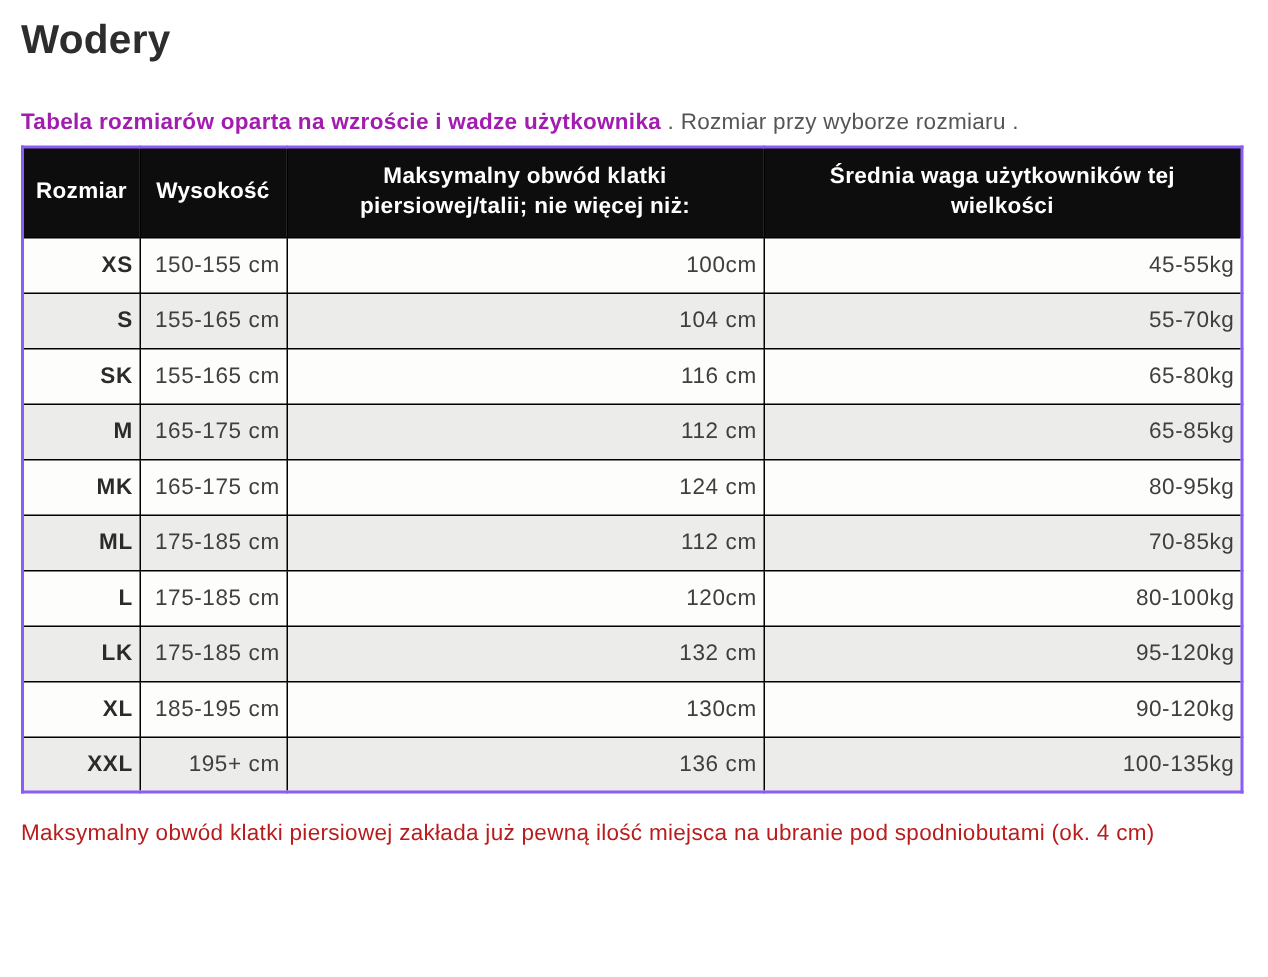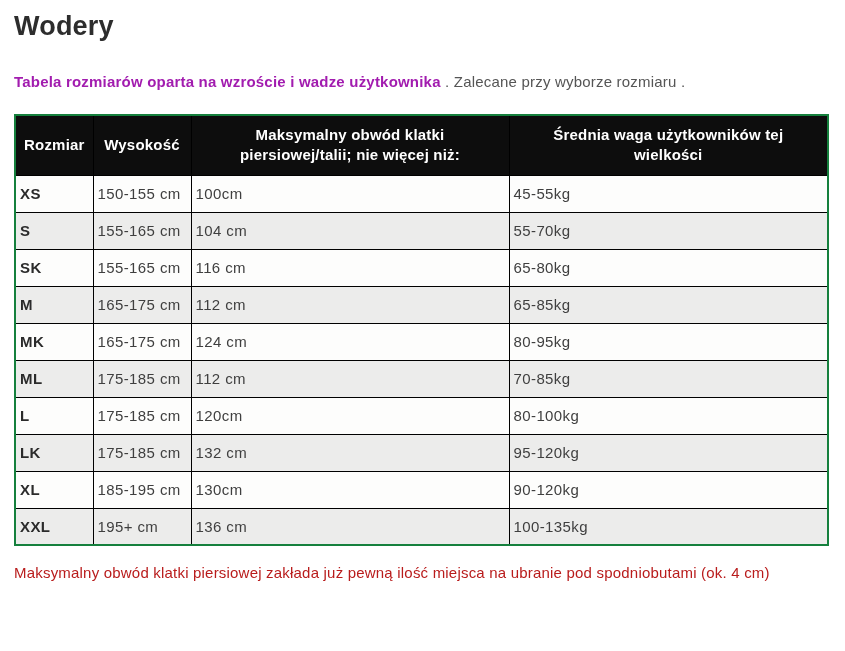--- a/index.html
+++ b/index.html
@@ -25,46 +25,46 @@
   }
   .subtitle {
     margin: 28px 0 0 0;
     font-size: 15px;
     line-height: 20px;
     color: #555555;
     letter-spacing: 0.2px;
   }
   .subtitle strong { color: #a21caf; font-weight: 700; }
   table.size-table {
-    margin-top: 22px;
+    margin-top: 5px;
     border-collapse: collapse;
     table-layout: fixed;
     width: 813px;
-    border: 2px solid #15803d;
+    border: 2px solid #8b5cf6;
     padding-left: 16px;
   }
   .size-table th, .size-table td {
     border: 1px solid #000000;
   }
   .size-table thead th {
     background: #0d0d0d;
     color: #ffffff;
     font-size: 15px;
     font-weight: 700;
     text-align: center;
     vertical-align: middle;
     height: 60px;
     padding: 4px 8px;
     line-height: 20px;
     letter-spacing: 0.2px;
   }
   .size-table tbody td {
     height: 37px;
     padding: 2px 4px;
-    text-align: left;
+    text-align: right;
     vertical-align: middle;
     font-size: 15px;
     color: #3f3f3f;
     letter-spacing: 0.4px;
   }
   .size-table tbody td.size-cell {
     font-weight: 700;
     color: #2b2b2b;
   }
   .size-table tbody tr:nth-child(odd)  { background: #fdfdfc; }
@@ -81,21 +81,21 @@
     letter-spacing: 0.2px;
   }
 </style>
 </head>
 <body>
 
 <div class="page">
 
   <h1 class="page-title">Wodery</h1>
 
-  <p class="subtitle"><strong>Tabela rozmiarów oparta na wzroście i wadze użytkownika</strong> <span>. Zalecane przy wyborze rozmiaru .</span></p>
+  <p class="subtitle"><strong>Tabela rozmiarów oparta na wzroście i wadze użytkownika</strong> <span>. Rozmiar przy wyborze rozmiaru .</span></p>
 
   <table class="size-table">
     <colgroup>
       <col class="col-size">
         <col class="col-height">
         <col class="col-chest">
         <col class="col-weight">
     </colgroup>
     <thead>
       <tr>

